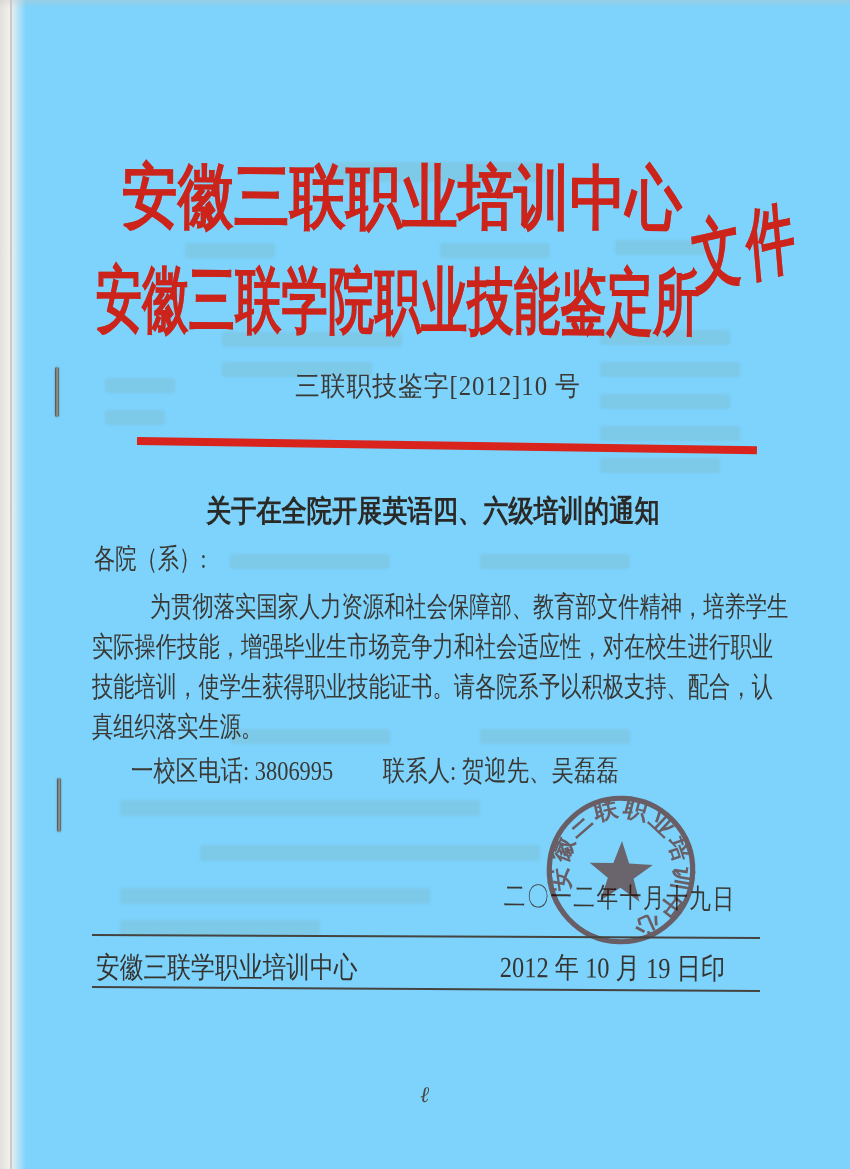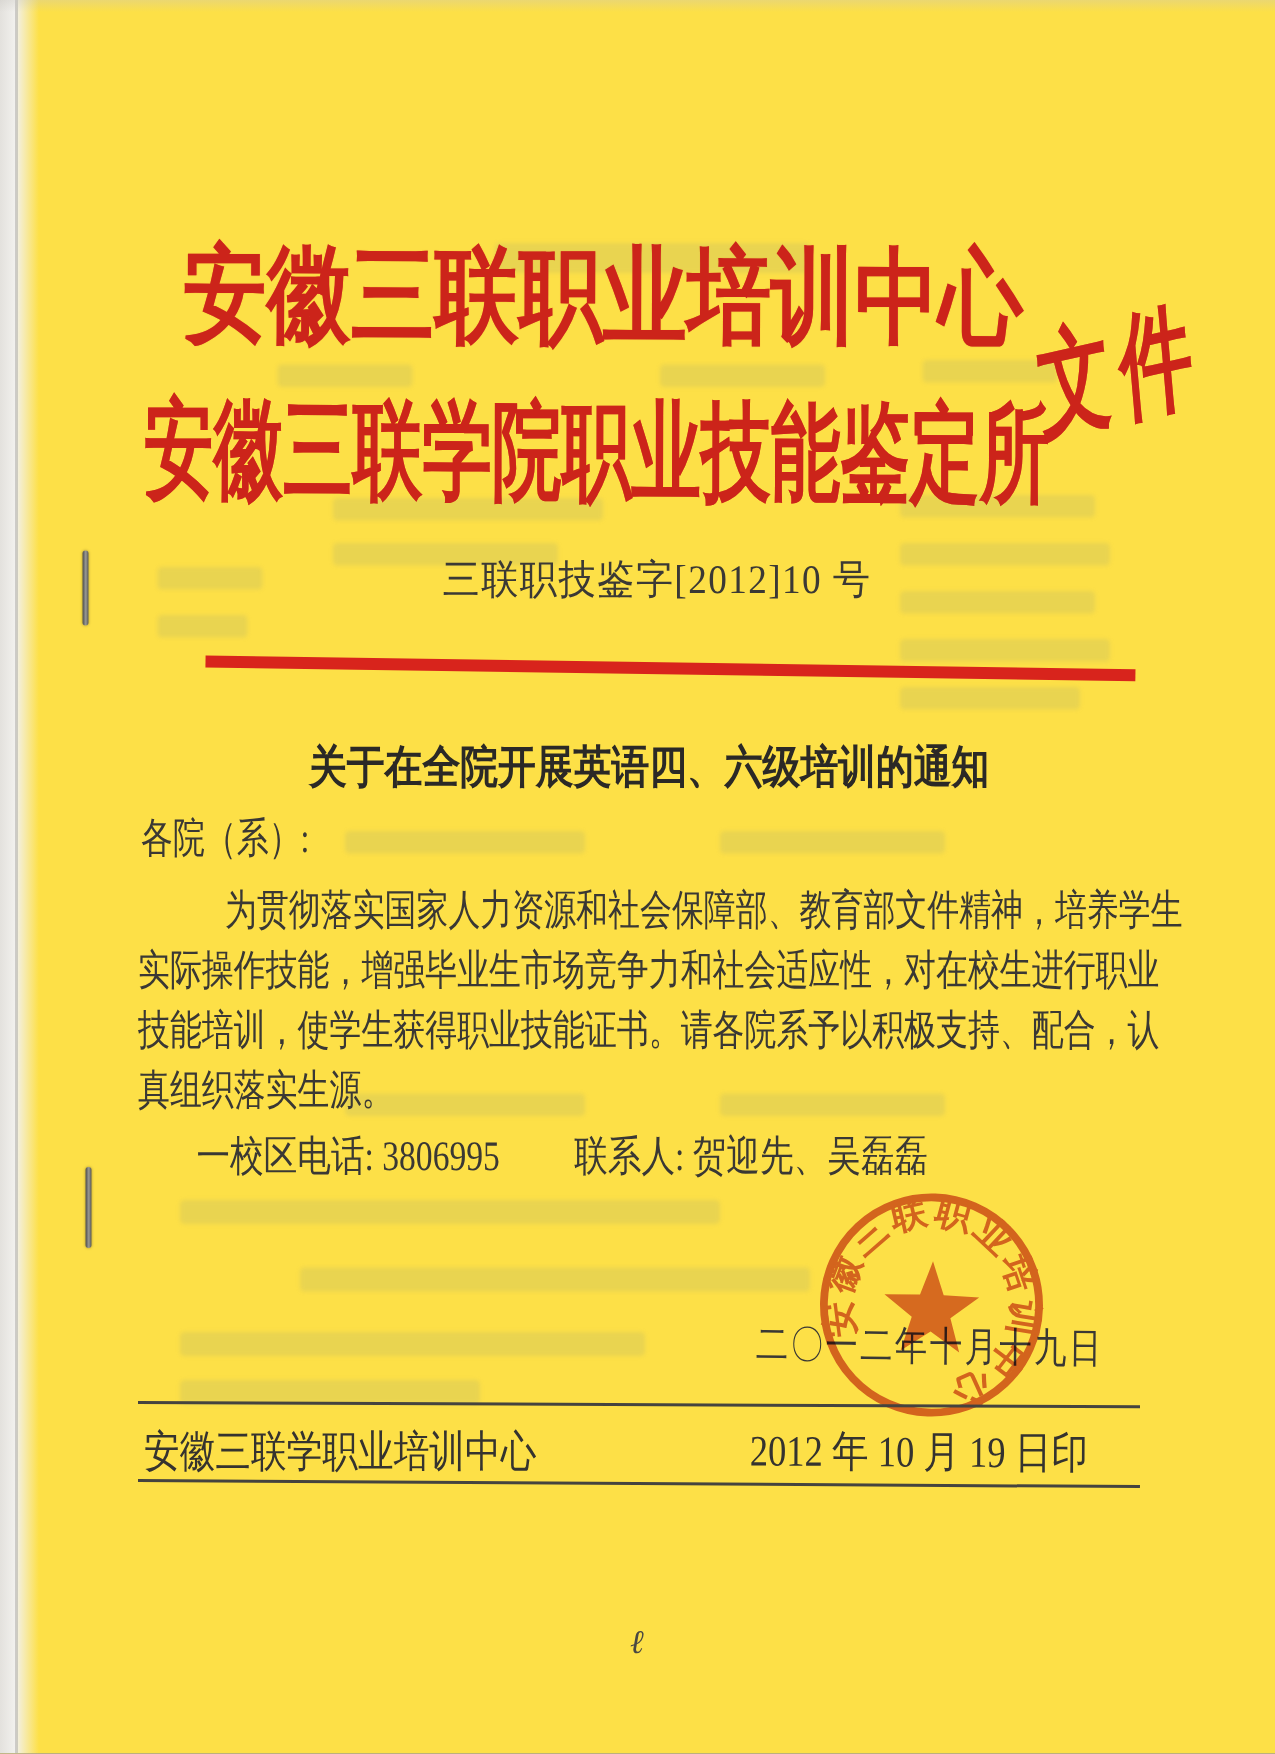--- a/index.html
+++ b/index.html
@@ -1,20 +1,20 @@
 <!DOCTYPE html>
 <html><head>
 <meta charset="utf-8">
 <style>
   html,body{margin:0;padding:0;background:#888;}
   .page{
     position:relative;
     width:850px;height:1169px;
     margin:0 auto;
-    background:#fde047;
+    background:#7dd3fc;
     overflow:hidden;
     font-family:"Liberation Serif","DejaVu Serif",serif;
     color:#35332f;
   }
   
   .edge-left{
     position:absolute;left:0;top:0;width:26px;height:1169px;
     background:linear-gradient(to right,#e3e1dd 0%,#f2f1ee 40%,rgba(251,250,247,0) 100%);
   }
   .crease{

